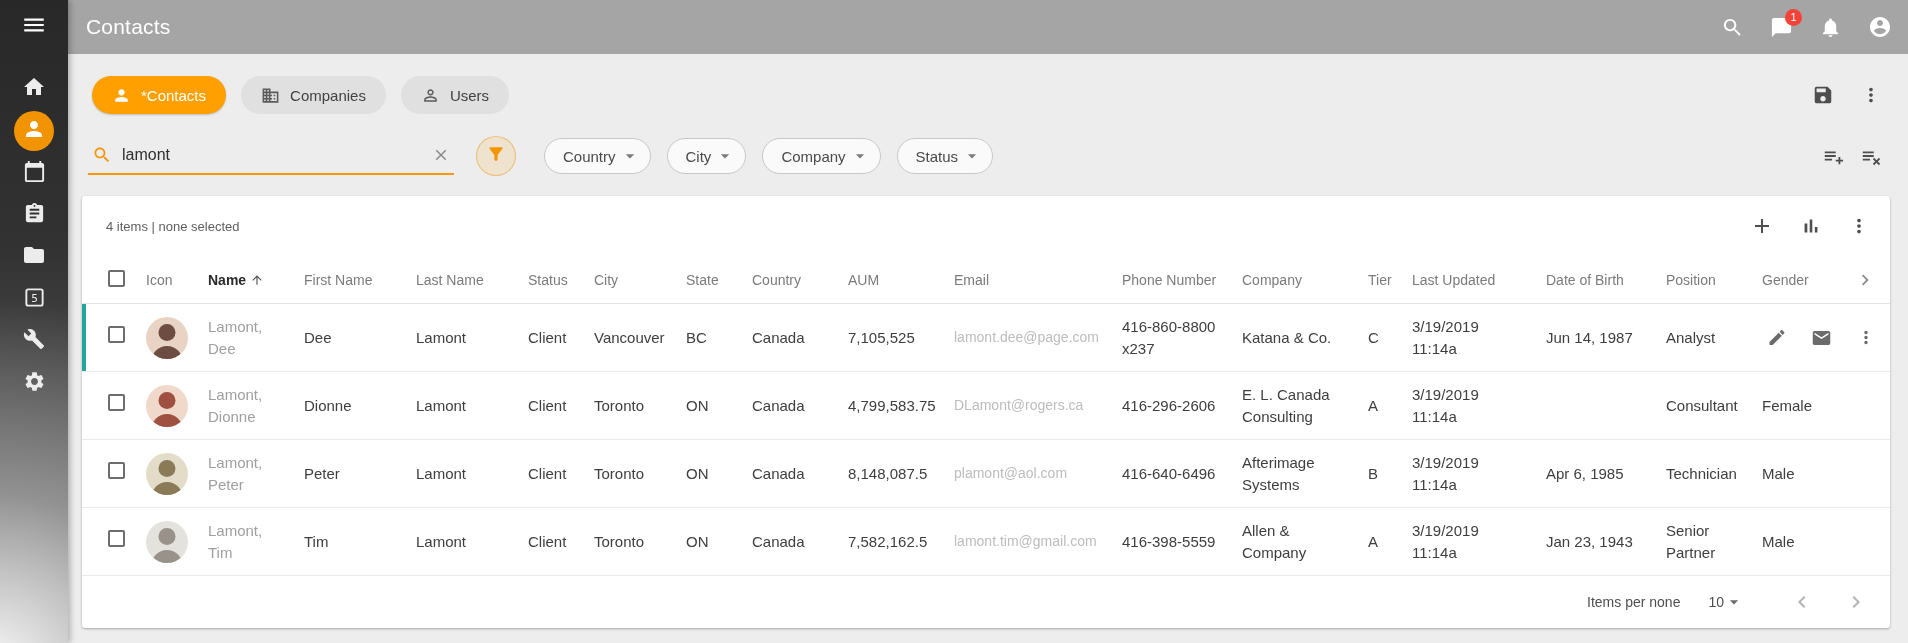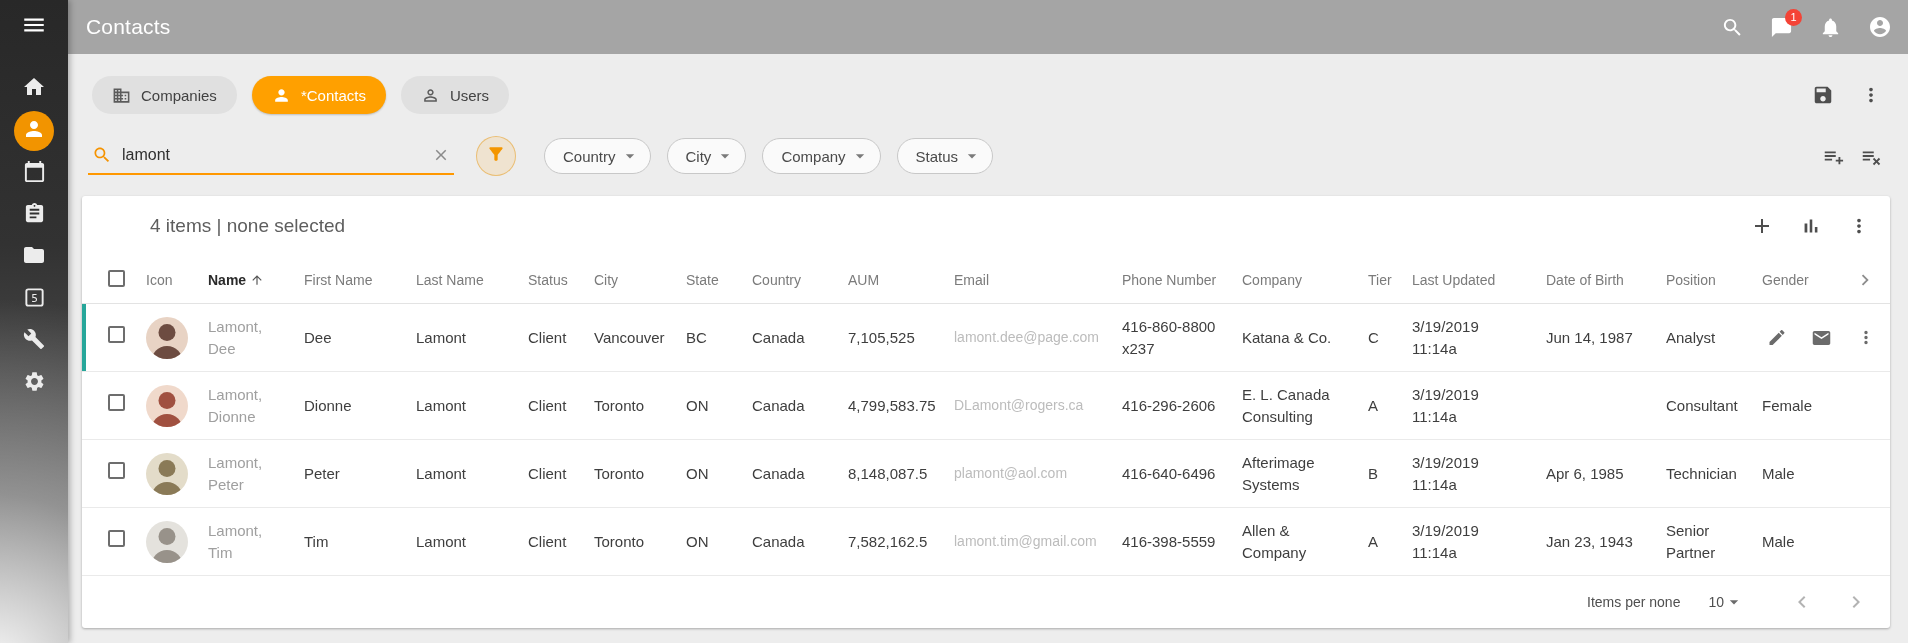--- a/index.html
+++ b/index.html
@@ -74,21 +74,21 @@
   .filter-chip .caret { color: #7a7a7a; display: flex; }
   .filter-actions { margin-left: auto; display: flex; align-items: center; gap: 16px; color: #4e4e4e; }
   .filter-actions > * { cursor: pointer; display: flex; }
 
   
   .card {
     margin: 20px 18px 0 14px; background: #fff; border-radius: 3px;
     box-shadow: 0 1px 3px rgba(0,0,0,0.18), 0 1px 2px rgba(0,0,0,0.12);
   }
   .card-header { height: 60px; display: flex; align-items: center; padding: 0 20px 0 24px; }
-  .summary { font-size: 19px; color: #5e5e5e; margin-left: 44px; }
+  .summary { font-size: 13px; color: #5e5e5e; }
   .card-header-actions { margin-left: auto; display: flex; align-items: center; gap: 26px; color: #4e4e4e; }
   .card-header-actions > * { cursor: pointer; display: flex; }
 
   table { width: 100%; border-collapse: separate; border-spacing: 0; table-layout: fixed; }
   thead th {
     height: 48px; border-bottom: 1px solid #e3e3e3; font-weight: 400; font-size: 14px;
     color: #7b7b7b; text-align: left; padding: 0 8px 0 12px; vertical-align: middle; cursor: pointer;
   }
   thead th.c-select, tbody td.c-select { padding-left: 26px; }
   thead th.c-name { color: #2a2a2a; font-weight: 700; }
@@ -205,35 +205,35 @@
             <svg width="24" height="24" viewBox="0 0 24 24">
               <path fill="currentColor" d="M12 2C6.48 2 2 6.48 2 12s4.48 10 10 10 10-4.48 10-10S17.52 2 12 2zm0 3c1.66 0 3 1.34 3 3s-1.34 3-3 3-3-1.34-3-3 1.34-3 3-3zm0 14.2c-2.5 0-4.71-1.28-6-3.22.03-1.99 4-3.08 6-3.08 1.99 0 5.97 1.09 6 3.08-1.29 1.94-3.5 3.22-6 3.22z"></path>
             </svg>
           </span>
       </div>
     </header>
 
     <div class="content">
 
       <div class="tabs-row">
+        <div class="chip active">
+          <span class="chip-ic">
+              <svg width="19" height="19" viewBox="0 0 24 24">
+                <path fill="currentColor" d="M12 12c2.21 0 4-1.79 4-4s-1.79-4-4-4-4 1.79-4 4 1.79 4 4 4zm0 2c-2.67 0-8 1.34-8 4v2h16v-2c0-2.66-5.33-4-8-4z"></path>
+              </svg>
+            </span>
+          <span>*Contacts</span>
+        </div>
         <div class="chip">
           <span class="chip-ic">
               <svg width="19" height="19" viewBox="0 0 24 24">
                 <path fill="currentColor" d="M12 7V3H2v18h20V7H12zM6 19H4v-2h2v2zm0-4H4v-2h2v2zm0-4H4V9h2v2zm0-4H4V5h2v2zm4 12H8v-2h2v2zm0-4H8v-2h2v2zm0-4H8V9h2v2zm0-4H8V5h2v2zm10 12h-8v-2h2v-2h-2v-2h2v-2h-2V9h8v10zm-2-8h-2v2h2v-2zm0 4h-2v2h2v-2z"></path>
               </svg>
             </span>
           <span>Companies</span>
-        </div>
-        <div class="chip active">
-          <span class="chip-ic">
-              <svg width="19" height="19" viewBox="0 0 24 24">
-                <path fill="currentColor" d="M12 12c2.21 0 4-1.79 4-4s-1.79-4-4-4-4 1.79-4 4 1.79 4 4 4zm0 2c-2.67 0-8 1.34-8 4v2h16v-2c0-2.66-5.33-4-8-4z"></path>
-              </svg>
-            </span>
-          <span>*Contacts</span>
         </div>
         <div class="chip">
           <span class="chip-ic">
               <svg width="19" height="19" viewBox="0 0 24 24">
                 <path fill="currentColor" d="M12 5.9c1.16 0 2.1.94 2.1 2.1s-.94 2.1-2.1 2.1S9.9 9.16 9.9 8s.94-2.1 2.1-2.1m0 9c2.97 0 6.1 1.46 6.1 2.1v1.1H5.9V17c0-.64 3.13-2.1 6.1-2.1M12 4C9.79 4 8 5.79 8 8s1.79 4 4 4 4-1.79 4-4-1.79-4-4-4zm0 9c-2.67 0-8 1.34-8 4v3h16v-3c0-2.66-5.33-4-8-4z"></path>
               </svg>
             </span>
           <span>Users</span>
         </div>
         <div class="tabs-actions">

